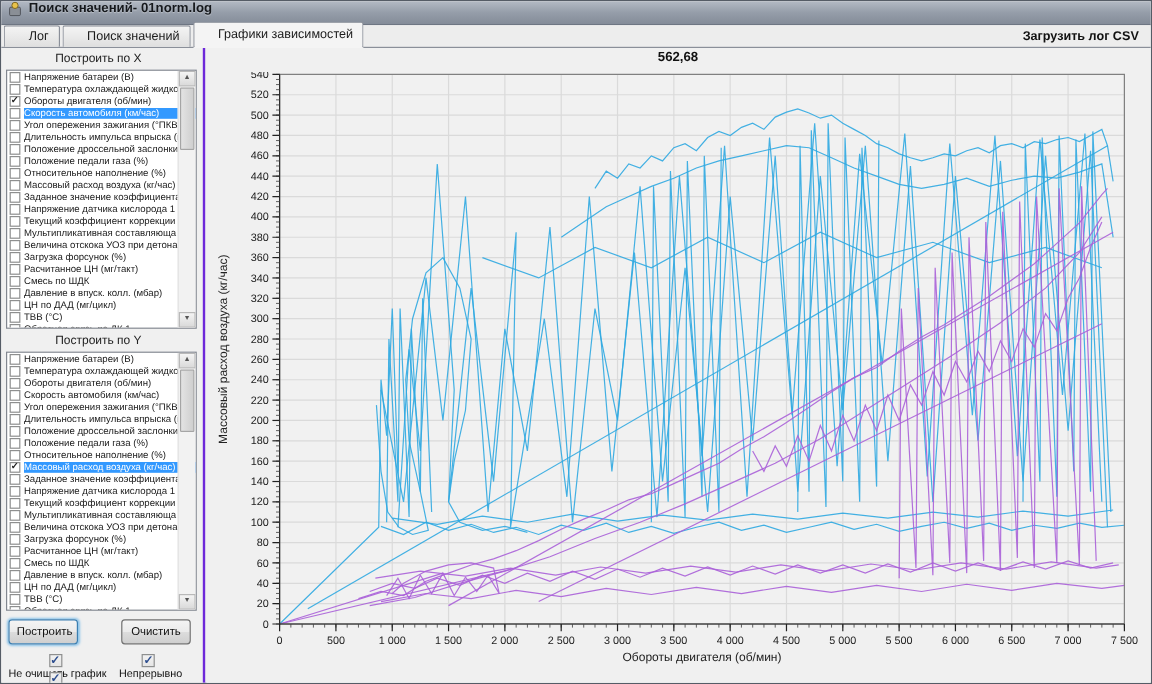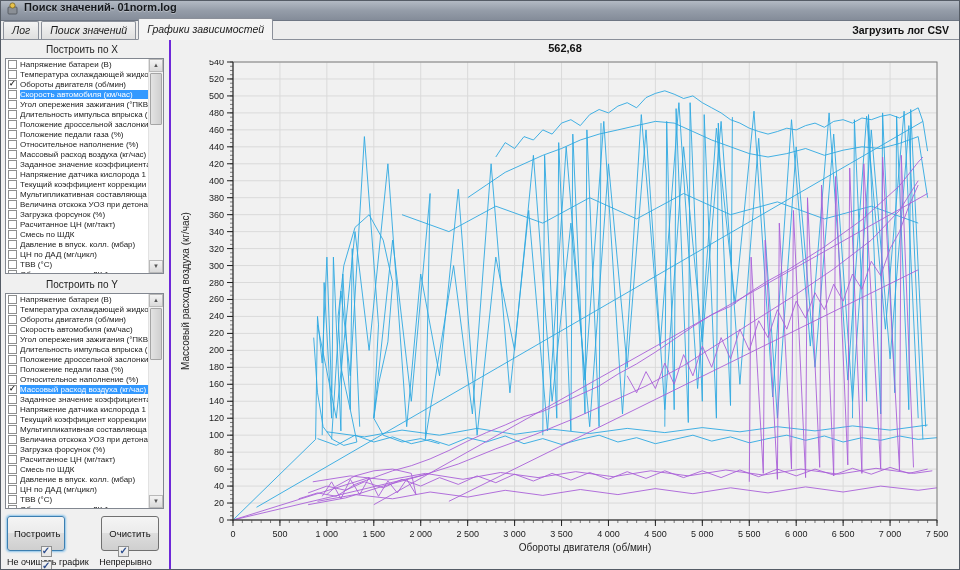--- a/index.html
+++ b/index.html
@@ -9,23 +9,23 @@
   .titlebar{position:absolute;left:0;top:0;width:100%;height:20px;
             background:linear-gradient(#B3BAC4,#959DA9 50%,#848C99);
             display:flex;align-items:flex-start;padding-left:5px;box-sizing:border-box;
             border-bottom:1px solid #6E7683;}
   .titlebar .ttl{font-size:11px;font-weight:bold;color:#15181c;margin-left:5px;
                  text-shadow:0 1px 1px rgba(255,255,255,.4);}
   .appicon{width:13px;height:13px;display:inline-block;}
   
   .tabstrip{position:absolute;left:0;top:20px;width:100%;height:19px;background:#EDEDED;
             border-bottom:1px solid #8A8F99;box-sizing:border-box;display:flex;align-items:flex-end;}
-  .tab{font-size:10.5px;color:#1c1c1c;padding:2px 8px 2px 8px;margin-left:2px;
+  .tab{font-size:10.5px;color:#1c1c1c;padding:2px 8px 2px 20px;margin-left:2px;
        background:linear-gradient(#F4F4F4,#DFDFDF);border:1px solid #8A8F99;border-bottom:none;
-       border-radius:2px 2px 0 0;height:13px;line-height:13px;font-style:italic;}
+       border-radius:2px 2px 0 0;height:13px;line-height:13px;}
   .tab.active{background:#F4F4F4;height:16px;line-height:16px;position:relative;top:1px;
               border-bottom:1px solid #F4F4F4;font-weight:normal;}
   .loadcsv{margin-left:auto;margin-right:10px;font-size:10.5px;font-weight:bold;color:#111;
            align-self:center;cursor:pointer;}
   
   .content{position:absolute;left:0;top:39px;right:0;bottom:0;background:#F0F0F0;}
   .left-panel{position:absolute;left:0;top:0;width:168px;bottom:0;border-right:3px solid #6d28d9;}
   .list-header{position:absolute;left:0;width:162px;text-align:center;font-size:10px;color:#222;}
   .listbox{position:absolute;left:4px;width:159px;height:216px;background:#fff;
            border:1px solid #828790;box-sizing:border-box;overflow:hidden;}
@@ -36,21 +36,21 @@
   .lbl{font-size:8px;color:#1a1a1a;overflow:hidden;flex:1;}
   .lrow.sel .lbl{background:#3399FF;color:#fff;}
   
   .sbar{position:absolute;right:0;top:0;bottom:0;width:14px;background:#F2F2F2;border-left:1px solid #E2E2E2;}
   .sbtn{position:absolute;left:0;width:14px;height:13px;background:linear-gradient(#F4F4F4,#DADADA);
         border:1px solid #B9B9B9;box-sizing:border-box;text-align:center;font-size:6px;color:#555;line-height:11px;}
   .sbtn.up{top:0;} .sbtn.down{bottom:0;}
   .sthumb{position:absolute;left:1px;top:14px;width:12px;height:52px;background:linear-gradient(90deg,#E3E3E3,#CFCFCF);
           border:1px solid #A5A5A5;box-sizing:border-box;border-radius:1px;}
   
-  .btn{position:absolute;height:35px;font-size:9.5px;color:#111;
+  .btn{position:absolute;height:21px;font-size:9.5px;color:#111;
        background:linear-gradient(#F4F4F4,#EBEBEB 49%,#DDDDDD 50%,#CFCFCF);
        border:1px solid #707070;border-radius:3px;}
   .btn.focused{border:1px solid #3C7FB1;box-shadow:0 0 2px 1px #8CC4EA;}
   .wchk{display:inline-flex;align-items:center;font-size:9px;color:#111;margin-right:6px;flex-direction:column;}
   .wbox{width:9px;height:9px;background:linear-gradient(#F2F2F2,#E5E5E5);border:1px solid #8E8F8F;
         margin-right:3px;position:relative;}
   .wbox.on::after{content:"✓";position:absolute;left:0px;top:-2px;font-size:10px;font-weight:bold;color:#2C4D8E;}
   
   .chart-panel{position:absolute;left:170px;top:0;right:0;bottom:0;background:#F0F0F0;}
   .chart-title{position:absolute;left:0;top:2px;width:100%;text-align:center;

